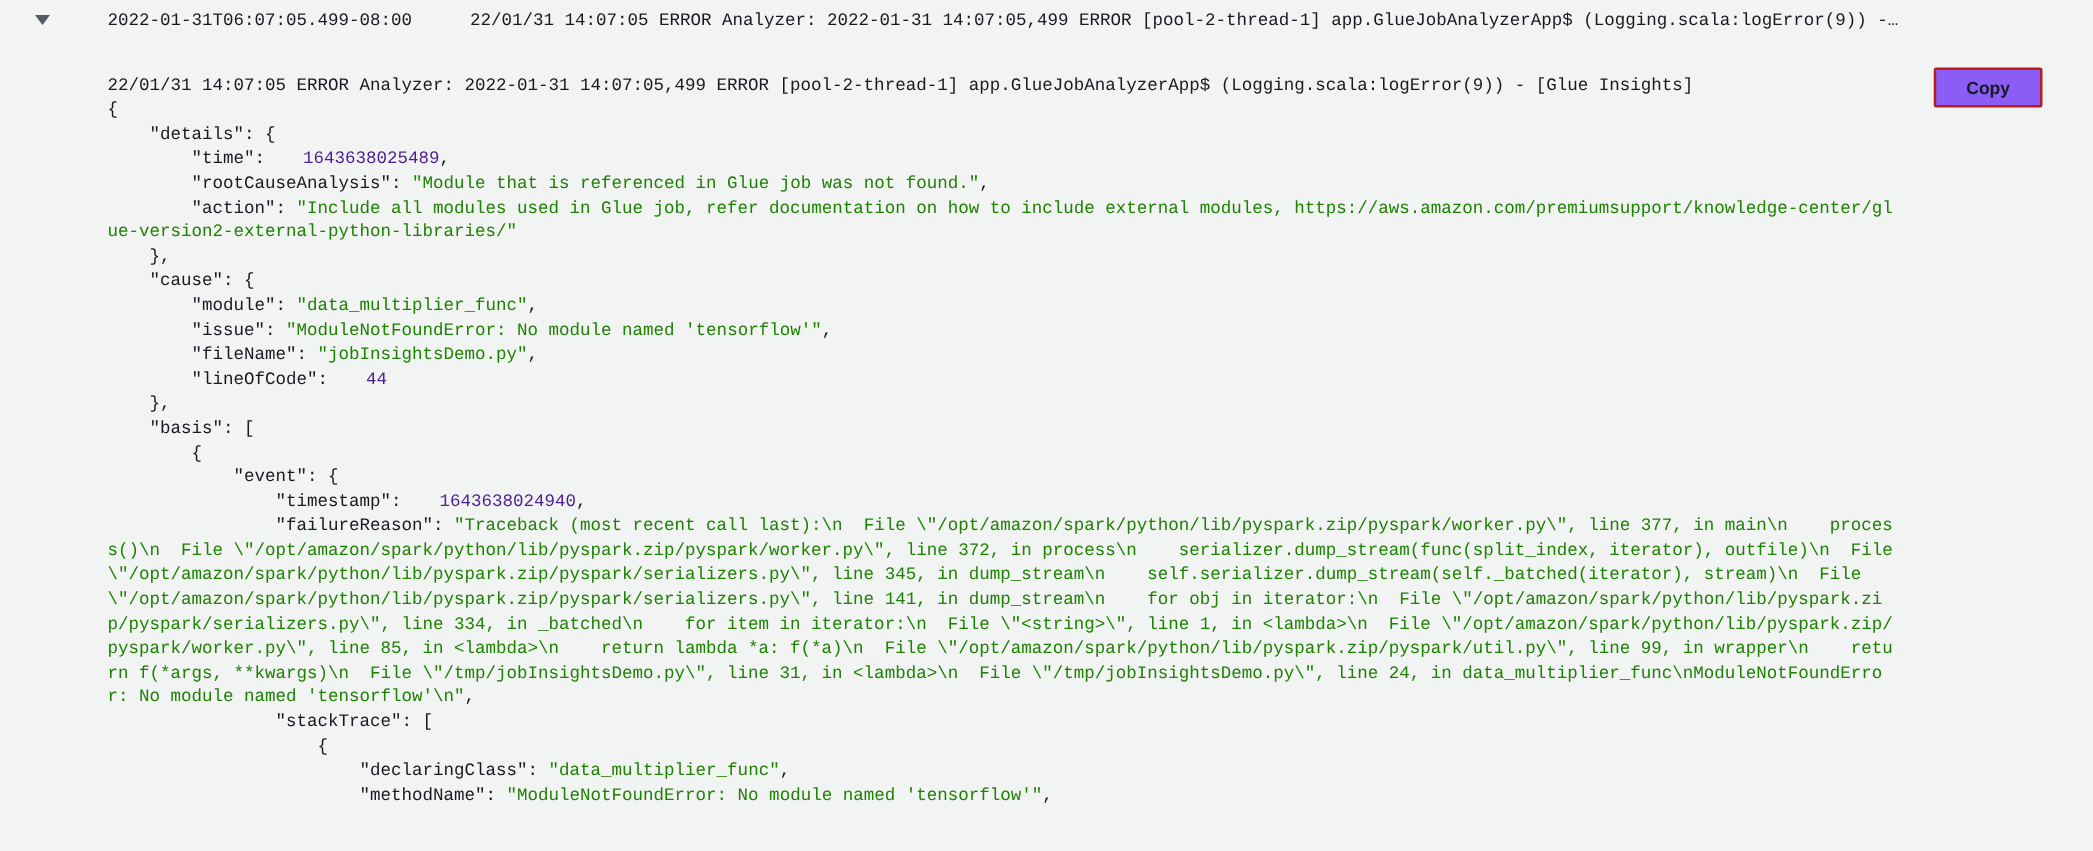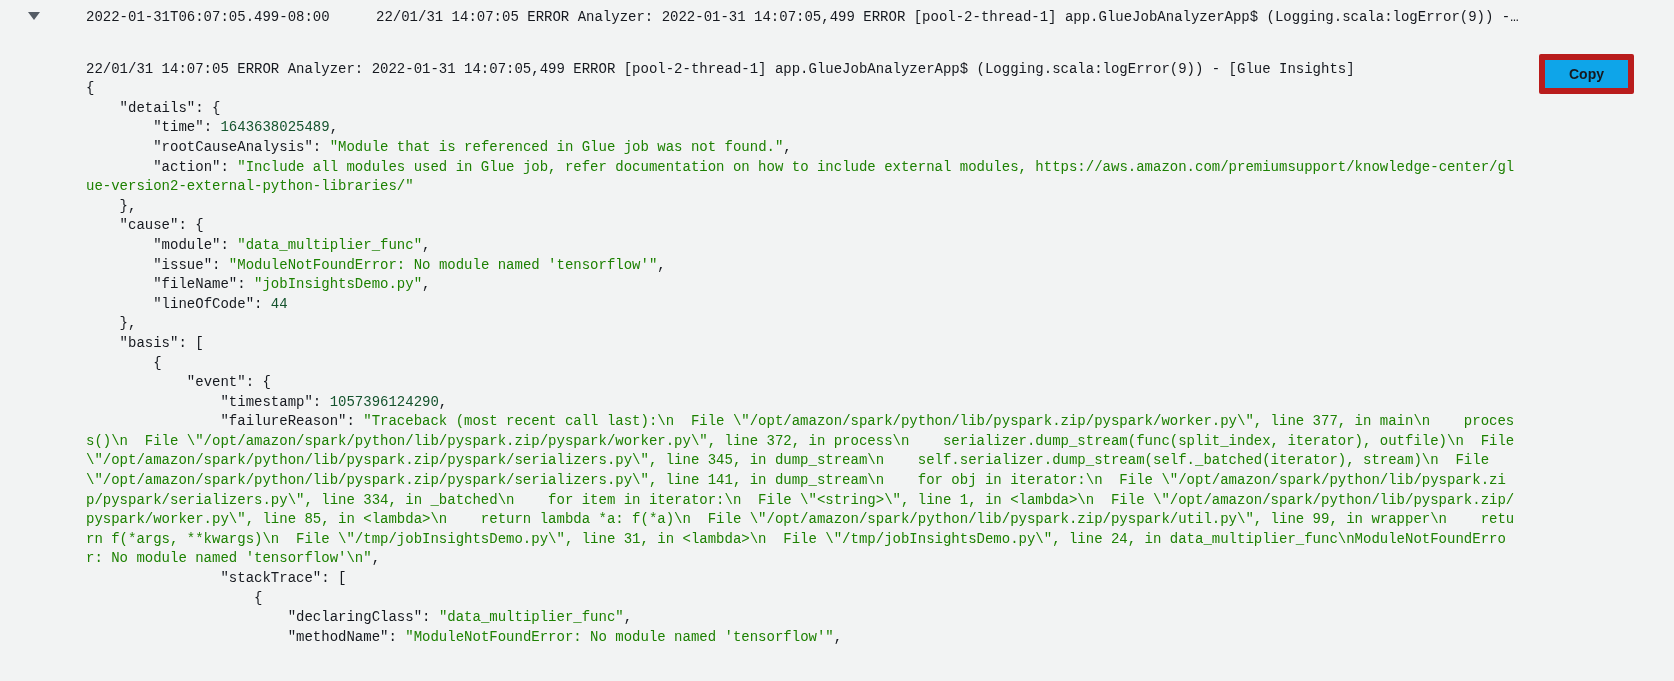--- a/index.html
+++ b/index.html
@@ -40,40 +40,40 @@
     }
     .header-message {
       overflow: hidden;
       text-overflow: ellipsis;
       flex: 1;
     }
     .copy-btn {
       position: absolute;
       top: 54px;
       right: 18px;
-      background: #0ea5e9;
-      border: 6px solid #b91c1c;
+      background: #8b5cf6;
+      border: 2px solid #b91c1c;
       border-radius: 2px;
       padding: 6px 24px;
       font-family: Arial, sans-serif;
       font-size: 14px;
       font-weight: bold;
       color: #16191f;
       cursor: pointer;
     }
     .log-body {
       padding: 32px 130px 0 86px;
       font-family: Consolas, Monaco, "Courier New", monospace;
       white-space: pre-wrap;
       word-break: break-all;
       overflow: hidden;
       max-height: 620px;
     }
     .green { color: #1d8102; }
-    .blue { color: #14532d; }
+    .blue { color: #4c1d95; margin-left: 22px; }
   </style>
 </head>
 <body>
 
 <div class="container">
   <div class="expand-icon"></div>
 
   <div class="header-row">
     <span class="timestamp">2022-01-31T06:07:05.499-08:00</span>
     <span class="header-message">22/01/31 14:07:05 ERROR Analyzer: 2022-01-31 14:07:05,499 ERROR [pool-2-thread-1] app.GlueJobAnalyzerApp$ (Logging.scala:logError(9)) - [Glue …</span>
@@ -90,21 +90,21 @@
     },
     "cause": {
         "module": <span class="green">"data_multiplier_func"</span>,
         "issue": <span class="green">"ModuleNotFoundError: No module named 'tensorflow'"</span>,
         "fileName": <span class="green">"jobInsightsDemo.py"</span>,
         "lineOfCode": <span class="blue">44</span>
     },
     "basis": [
         {
             "event": {
-                "timestamp": <span class="blue">1057396124290</span>,
+                "timestamp": <span class="blue">1643638024940</span>,
                 "failureReason": <span class="green">"Traceback (most recent call last):\n  File \"/opt/amazon/spark/python/lib/pyspark.zip/pyspark/worker.py\", line 377, in main\n    process()\n  File \"/opt/amazon/spark/python/lib/pyspark.zip/pyspark/worker.py\", line 372, in process\n    serializer.dump_stream(func(split_index, iterator), outfile)\n  File \"/opt/amazon/spark/python/lib/pyspark.zip/pyspark/serializers.py\", line 345, in dump_stream\n    self.serializer.dump_stream(self._batched(iterator), stream)\n  File \"/opt/amazon/spark/python/lib/pyspark.zip/pyspark/serializers.py\", line 141, in dump_stream\n    for obj in iterator:\n  File \"/opt/amazon/spark/python/lib/pyspark.zip/pyspark/serializers.py\", line 334, in _batched\n    for item in iterator:\n  File \"&lt;string&gt;\", line 1, in &lt;lambda&gt;\n  File \"/opt/amazon/spark/python/lib/pyspark.zip/pyspark/worker.py\", line 85, in &lt;lambda&gt;\n    return lambda *a: f(*a)\n  File \"/opt/amazon/spark/python/lib/pyspark.zip/pyspark/util.py\", line 99, in wrapper\n    return f(*args, **kwargs)\n  File \"/tmp/jobInsightsDemo.py\", line 31, in &lt;lambda&gt;\n  File \"/tmp/jobInsightsDemo.py\", line 24, in data_multiplier_func\nModuleNotFoundError: No module named 'tensorflow'\n"</span>,
                 "stackTrace": [
                     {
                         "declaringClass": <span class="green">"data_multiplier_func"</span>,
                         "methodName": <span class="green">"ModuleNotFoundError: No module named 'tensorflow'"</span>,
                         "fileName": ,
                         "lineNumber": 
                     },
 </div>
 </div>

